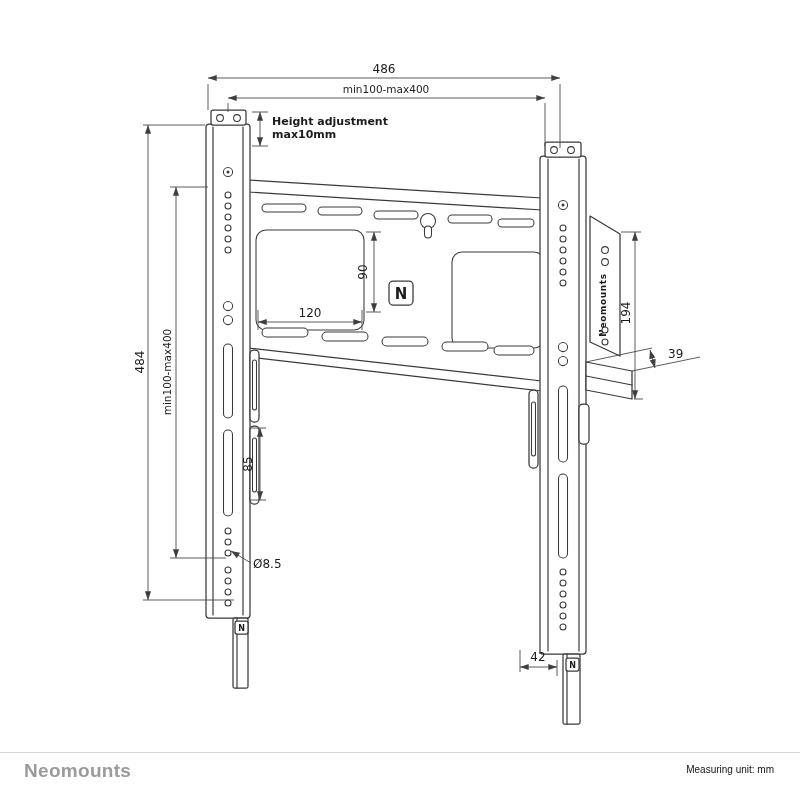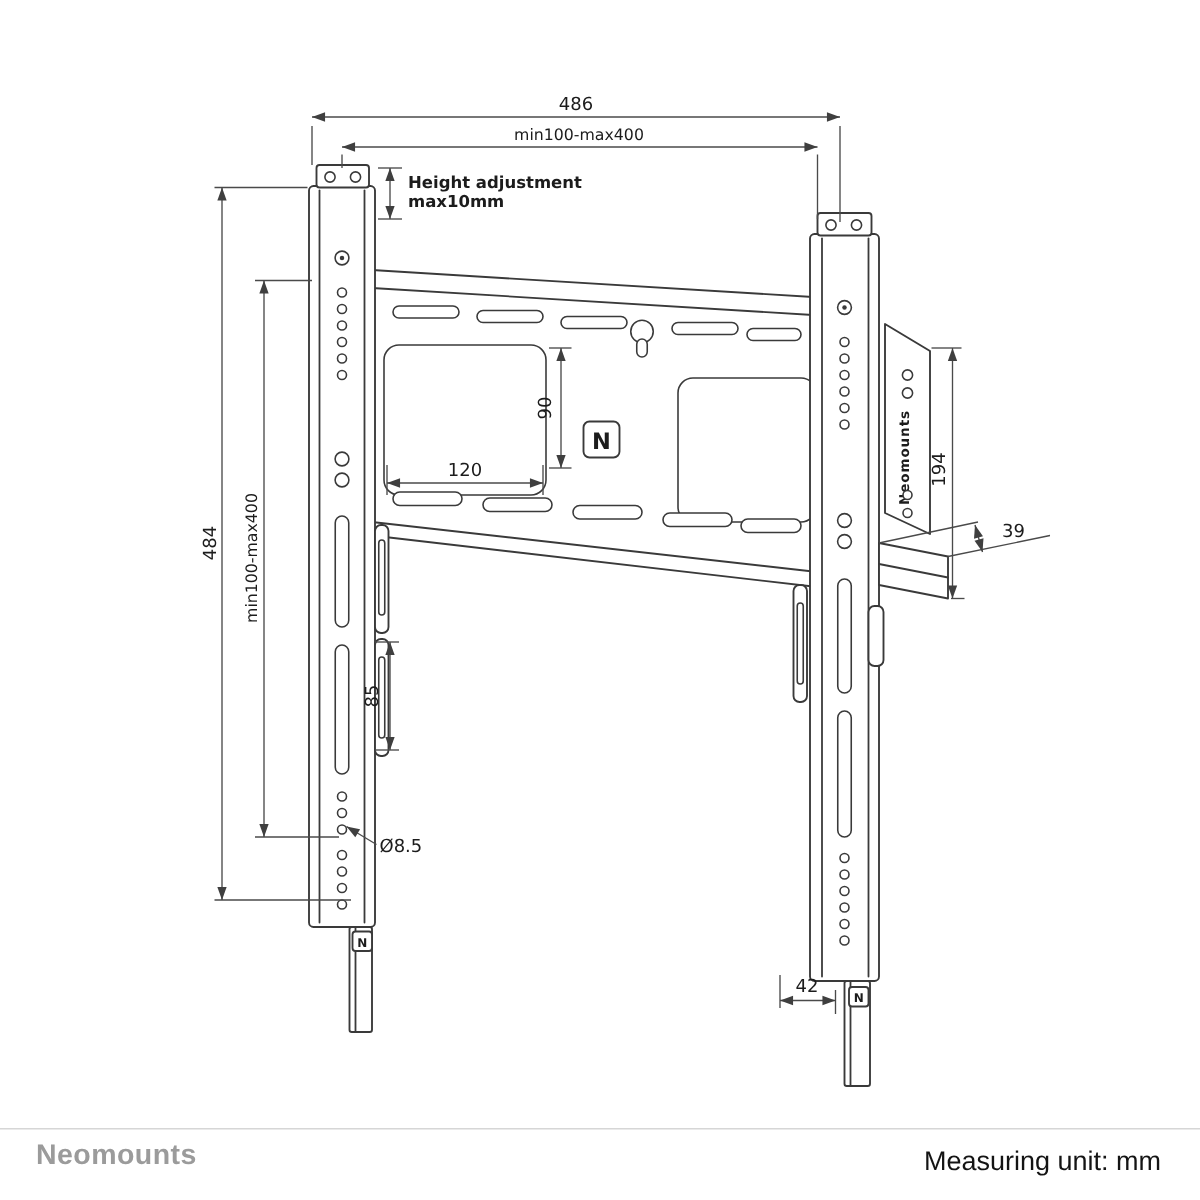--- a/index.html
+++ b/index.html
@@ -13,21 +13,21 @@
   .dot{fill:#3a3a3a;stroke:none;}
   .dim{fill:none;stroke:#4a4a4a;stroke-width:0.9;}
   .dimt{font-size:12px;}
   .dimt-sm{font-size:10.5px;}
   .note{font-size:11px;font-weight:600;}
   .logo-n{font-size:15px;font-weight:700;}
   .logo-n-sm{font-size:8px;font-weight:700;}
   .brandv{font-size:9px;font-weight:700;letter-spacing:0.6px;}
   .footer-rule{position:absolute;left:0;right:0;top:752px;height:1px;background:#d6d6d6;}
   .brand{position:absolute;left:24px;top:760px;font-size:19px;font-weight:700;color:#9b9b9b;letter-spacing:0.3px;}
-  .unit{position:absolute;right:26px;top:764px;font-size:18px;color:#141414;}
+  .unit{position:absolute;right:26px;top:764px;font-size:10px;color:#141414;}
 </style>
 </head>
 <body>
 
 <div class="page">
 
 <svg width="800" height="800" viewBox="0 0 800 800">
   <defs>
     <marker id="ae" markerWidth="10" markerHeight="8" refX="9.3" refY="4" orient="auto" markerUnits="userSpaceOnUse">
       <path d="M0.6,0.9 L9.3,4 L0.6,7.1 Z" fill="#3f3f3f"></path>

